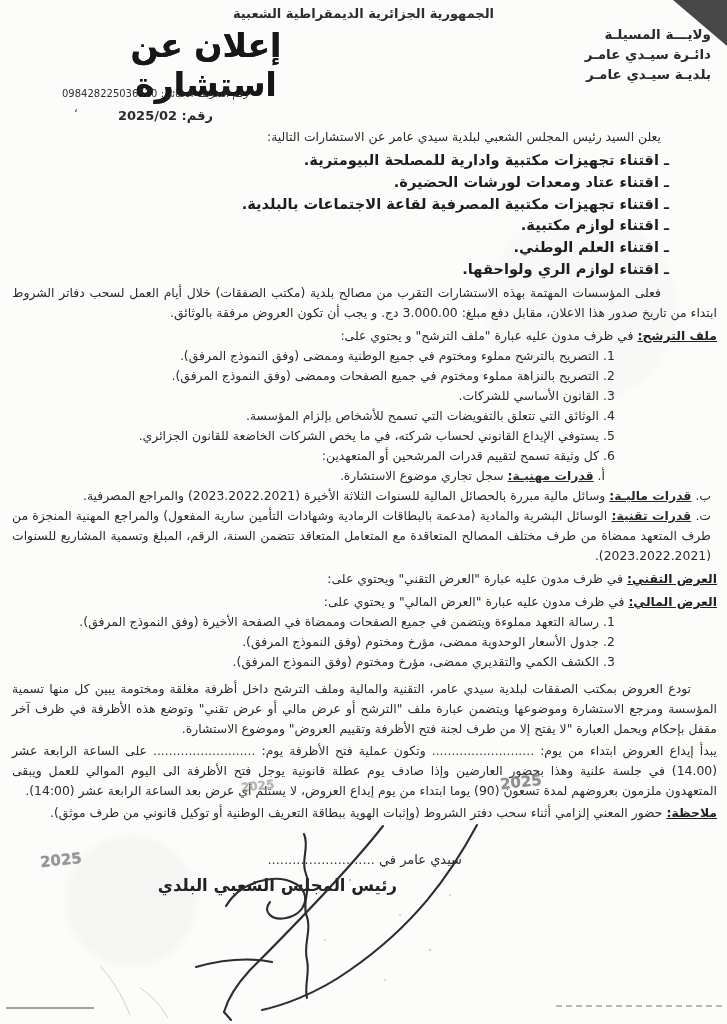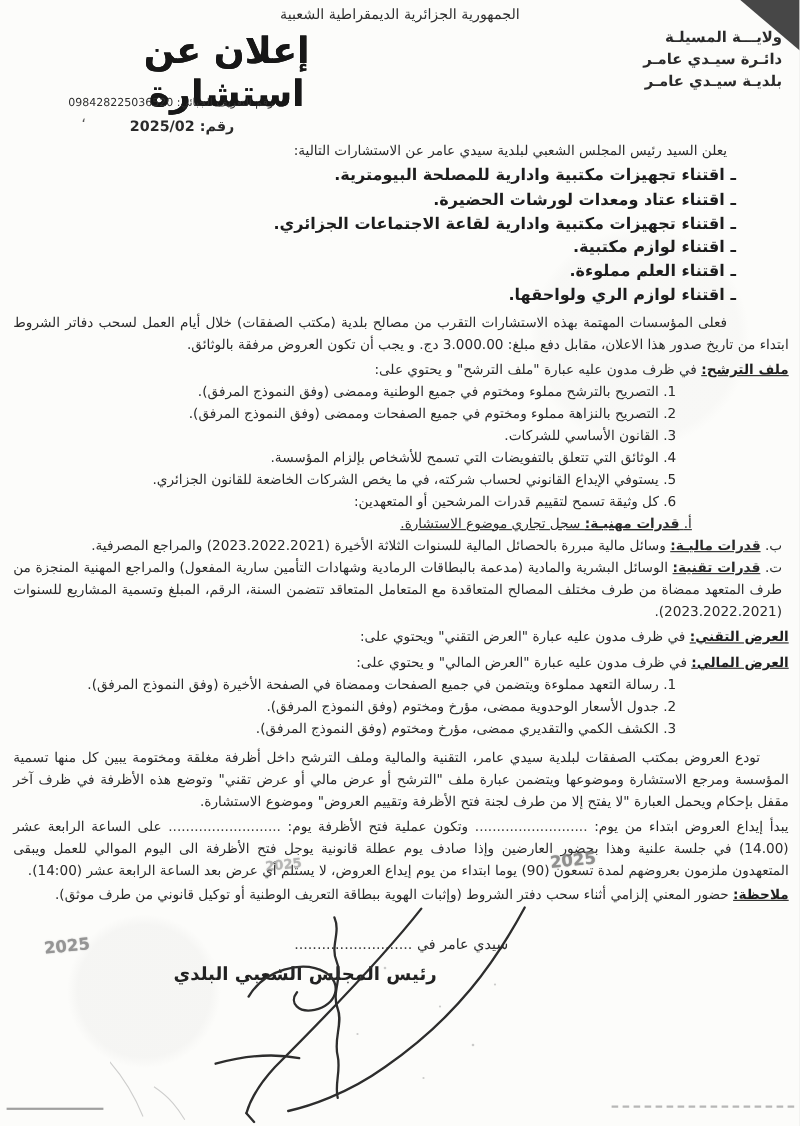--- a/index.html
+++ b/index.html
@@ -10,41 +10,41 @@
       radial-gradient(circle at 18% 88%, rgba(120,120,120,0.05) 0 60px, transparent 70px),
       radial-gradient(circle at 80% 30%, rgba(120,120,120,0.03) 0 90px, transparent 100px);
     overflow:hidden;direction:rtl;
     font-family:"DejaVu Sans",sans-serif;color:#262626;
     -webkit-font-smoothing:antialiased;
   }
   .corner-fold{position:absolute;top:0;right:0;width:0;height:0;
     border-top:46px solid #474747;border-left:54px solid transparent;}
   .fold-wrap{position:absolute;top:0;right:0;z-index:2;}
   .republic{position:absolute;top:6px;left:0;width:100%;text-align:center;
-    font-size:13px;font-weight:normal;letter-spacing:.2px;color:#2e2e2e;}
+    font-size:13px;font-weight:bold;letter-spacing:.2px;color:#2e2e2e;}
   .admin-block{position:absolute;top:24px;right:16px;text-align:right;
     font-weight:bold;font-size:13.5px;line-height:20px;color:#2b2b2b;margin-left:40px;}
   .doc-title{position:absolute;top:26px;left:86px;width:240px;text-align:center;
     font-size:33px;font-weight:900;color:#171717;letter-spacing:-.5px;
     text-shadow:0 0 .6px #111;}
   .tax-line{position:absolute;top:88px;left:62px;font-size:10px;color:#2e2e2e;text-align:right;}
   .num-line{position:absolute;top:108px;left:118px;font-size:13px;font-weight:bold;color:#2b2b2b;}
   .hand-tick{position:absolute;top:106px;left:74px;font-size:13px;color:#555;}
   .body{position:absolute;top:127px;right:10px;left:12px;font-size:12.4px;line-height:20px;color:#2a2a2a;}
   .intro{margin:0 56px 2px 0;}
   .cons-list{list-style:none;margin:2px 48px 2px 0;padding:0;
     font-size:14.6px;font-weight:bold;line-height:21.8px;color:#1d1d1d;}
   .para{margin:3px 0 0 0;text-align:justify;text-align-last:right;}
   .indent1{text-indent:56px;}
   .indent2{text-indent:26px;}
   .sec-head{margin-top:3px;}
   .sec-label{font-weight:bold;text-decoration:underline;color:#1f1f1f;}
   ol.doc-ol{margin:0;padding:0 118px 0 0;}
   ol.doc-ol li{line-height:20px;}
-  .cap-line{margin-right:88px;text-decoration:underline;}
+  .cap-line{margin-right:112px;}
   .cap-line2{margin-right:6px;text-align:justify;text-align-last:right;}
   .cap-label{font-weight:bold;text-decoration:underline;}
   .dots{letter-spacing:1.2px;color:#3a3a3a;}
   .dates{margin-top:2px;text-align:justify;text-align-last:right;}
   .note-line{margin-top:2px;}
   .signoff{position:absolute;top:852px;right:265px;font-size:13px;color:#2d2d2d;}
   .president{position:absolute;top:876px;right:330px;font-size:16.5px;font-weight:bold;color:#222;}
   .hw{position:absolute;font-family:"DejaVu Sans",sans-serif;font-weight:bold;color:#7c7c7c;
     transform:rotate(-6deg);text-shadow:0 0 1.2px #999;}
   .hw1{left:500px;top:773px;font-size:15px;opacity:.85;}
@@ -79,23 +79,23 @@
 
   <span class="hand-tick">ʻ</span>
 
   <div class="body">
 
     <div class="intro">يعلن السيد رئيس المجلس الشعبي لبلدية سيدي عامر عن الاستشارات التالية:</div>
 
     <ul class="cons-list">
       <li>ـ اقتناء تجهيزات مكتبية وادارية للمصلحة البيومترية.</li>
       <li>ـ اقتناء عتاد ومعدات لورشات الحضيرة.</li>
-      <li>ـ اقتناء تجهيزات مكتبية وادارية لقاعة الاجتماعات الجزائري.</li>
+      <li>ـ اقتناء تجهيزات مكتبية المصرفية لقاعة الاجتماعات بالبلدية.</li>
       <li>ـ اقتناء لوازم مكتبية.</li>
-      <li>ـ اقتناء العلم مملوءة.</li>
+      <li>ـ اقتناء العلم الوطني.</li>
       <li>ـ اقتناء لوازم الري ولواحقها.</li>
     </ul>
 
     <div class="para indent1">فعلى المؤسسات المهتمة بهذه الاستشارات التقرب من مصالح بلدية (مكتب الصفقات) خلال أيام العمل لسحب دفاتر الشروط ابتداء من تاريخ صدور هذا الاعلان، مقابل دفع مبلغ: 3.000.00 دج. و يجب أن تكون العروض مرفقة بالوثائق.</div>
 
     <div class="sec-head"><span class="sec-label">ملف الترشح:</span><span> في ظرف مدون عليه عبارة "ملف الترشح" و يحتوي على:</span></div>
 
     <ol class="doc-ol">
       <li>التصريح بالترشح مملوء ومختوم في جميع الوطنية وممضى (وفق النموذج المرفق).</li>
       <li>التصريح بالنزاهة مملوء ومختوم في جميع الصفحات وممضى (وفق النموذج المرفق).</li>

